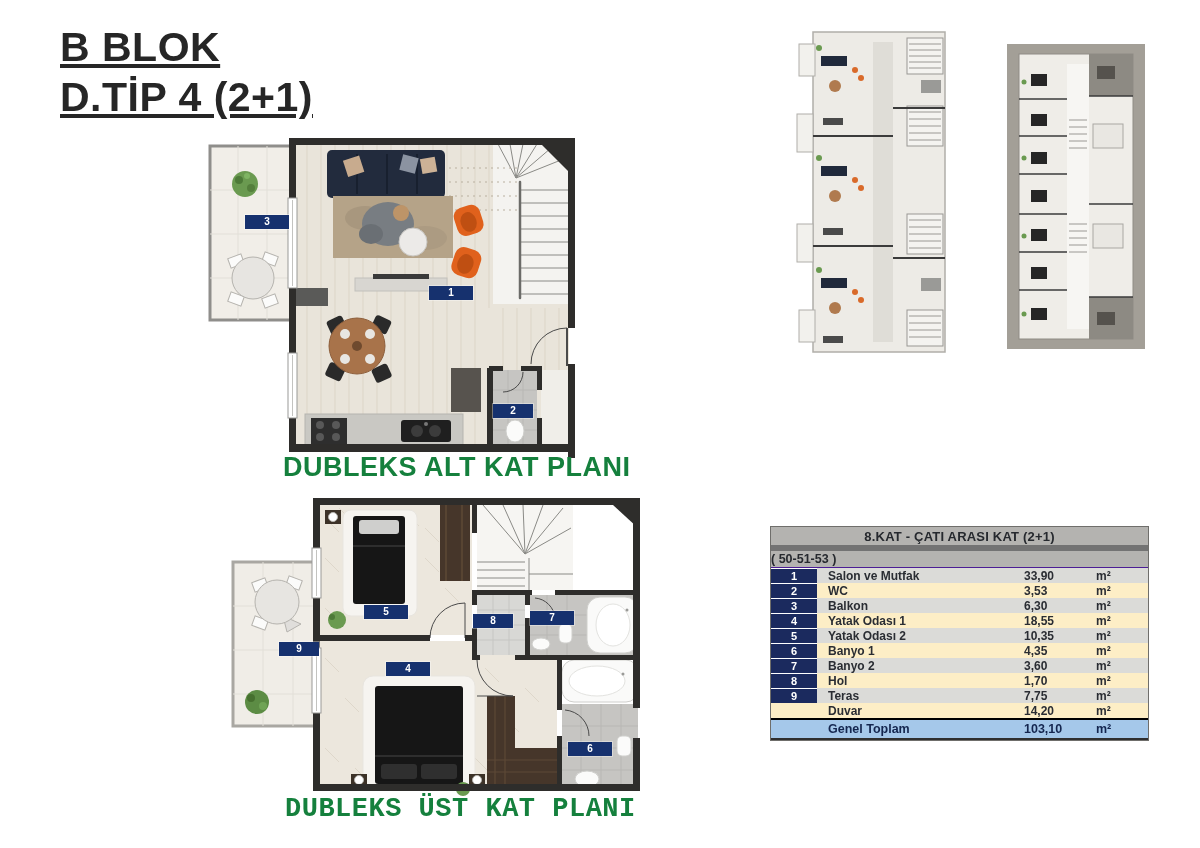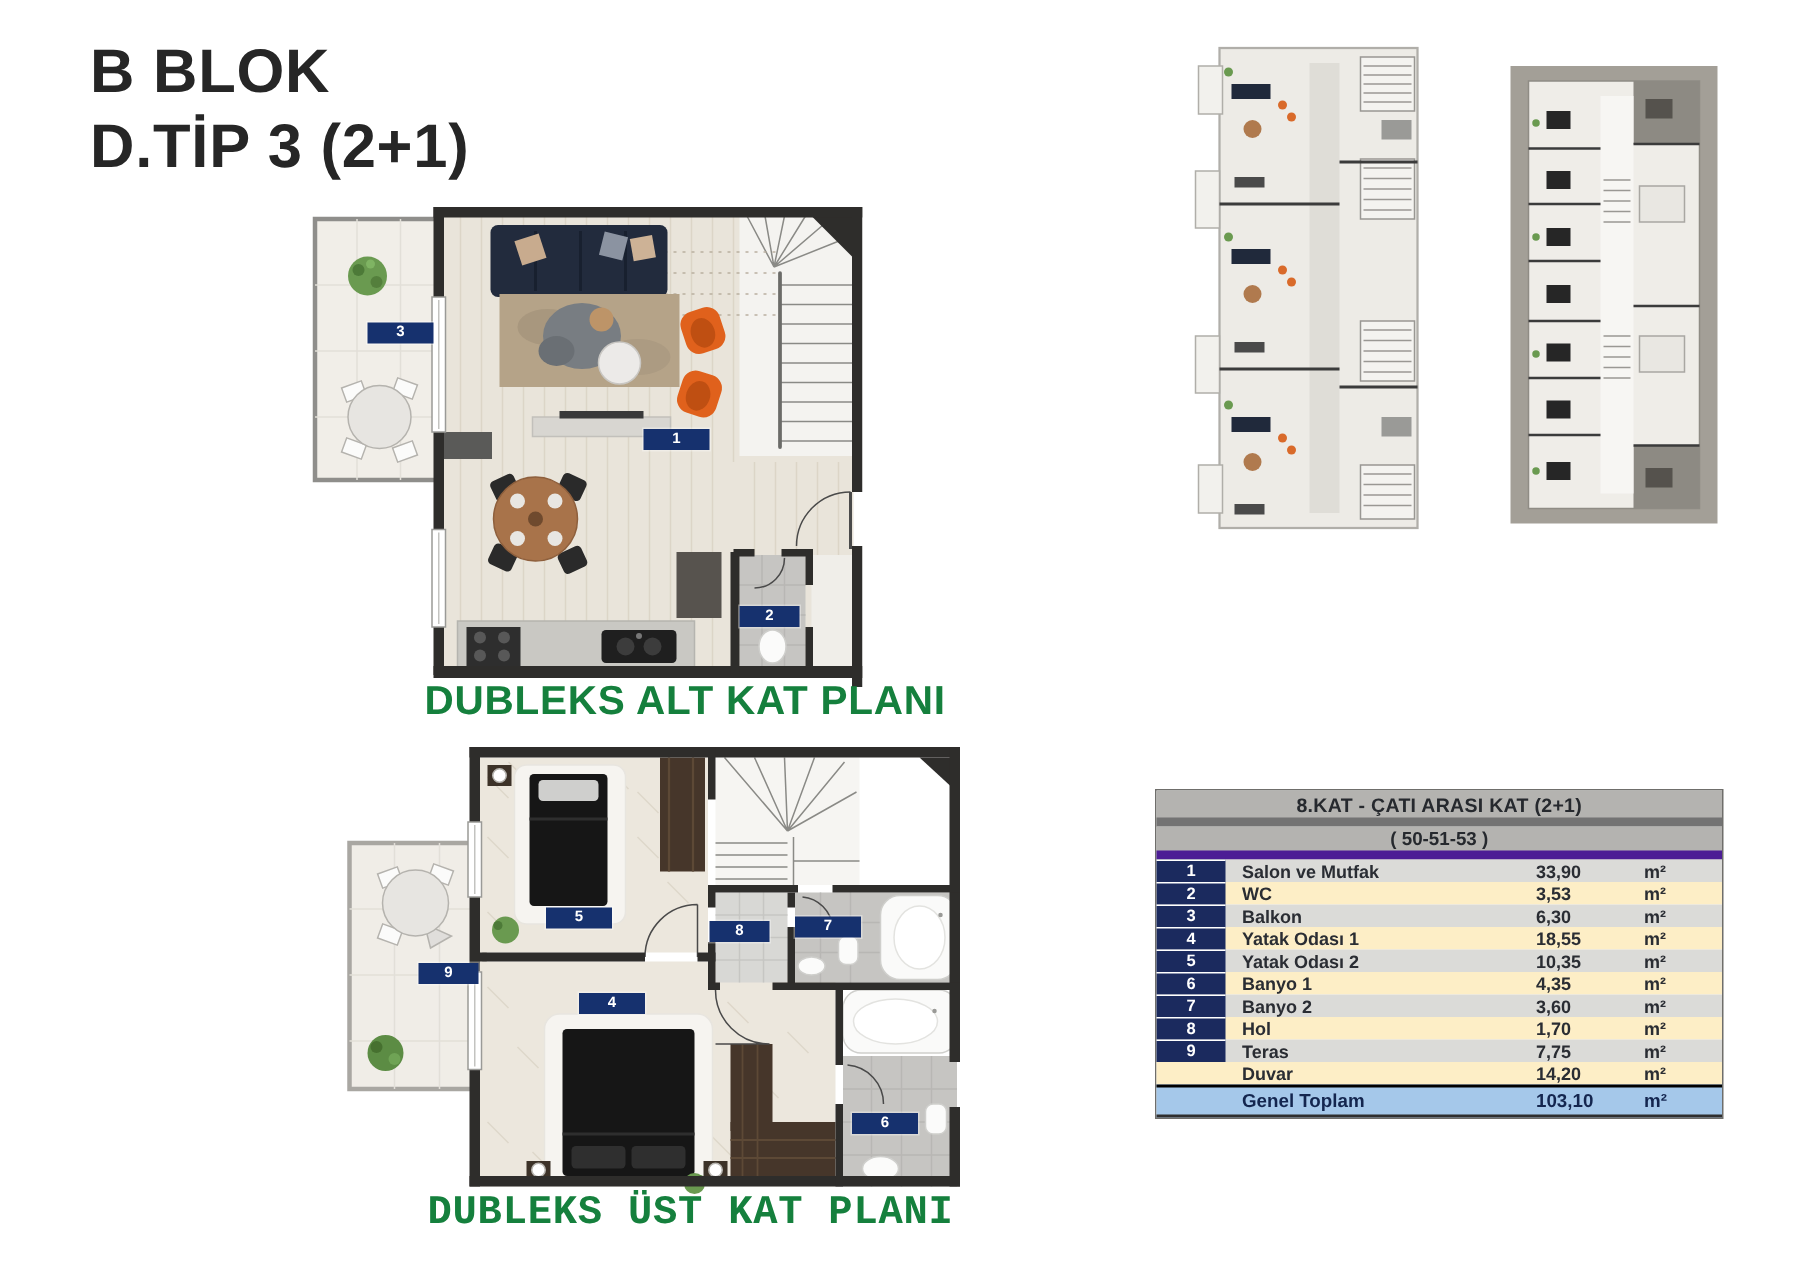--- a/index.html
+++ b/index.html
@@ -2,21 +2,21 @@
 <html><head>
 <meta charset="utf-8">
 <style>
   * { margin:0; padding:0; box-sizing:border-box; }
   html,body { background:#ffffff; }
   body { font-family:"Liberation Sans","DejaVu Sans",sans-serif; }
   .canvas { position:relative; width:1200px; height:848px; background:#fff; overflow:hidden; }
 
   
   .page-title { position:absolute; left:60px; top:22px; color:#262626; font-weight:bold;
-                font-size:41px; line-height:50px; letter-spacing:0.5px; }
+                font-size:41px; line-height:50px; letter-spacing:0.5px;text-decoration:underline; }
 
   
   .plan { position:absolute; }
   .plan svg { display:block; }
   .plan-lower { left:205px; top:138px; width:370px; height:320px; }
   .plan-upper { left:225px; top:498px; width:420px; height:300px; }
 
   .plan-caption { position:absolute; color:#15803d; font-size:27px; font-weight:600;
                   letter-spacing:0.5px; white-space:nowrap; }
   .caption-lower { left:283px; top:452px; }
@@ -30,22 +30,22 @@
   
   .miniplan { position:absolute; }
   .mini-1 { left:795px; top:18px; width:170px; height:350px; }
   .mini-2 { left:993px; top:24px; width:168px; height:348px; }
 
   
   .areas-table { position:absolute; left:770px; top:526px; width:379px;
                  border:1px solid #6f6e6b; font-weight:bold; }
   .t-head { background:#b4b3b0; color:#26292e; font-size:13px; text-align:center;
             padding:2px 0 1px; border-bottom:6px solid #737373; letter-spacing:0.2px; }
-  .t-sub  { background:#b4b3b0; color:#26292e; font-size:12.5px; text-align:center;
-            padding:1px 0; border-bottom:6px solid #4c1d95; }
+  .t-sub  { background:#b4b3b0; color:#26292e; font-size:12.5px; text-align:left;
+            padding:1px 0; border-bottom:1px solid #4c1d95; }
   .t-row  { display:flex; align-items:center; height:15px; font-size:12px; color:#2a2d33; }
   .t-row:nth-of-type(odd)  { background:#dbdbd8; }
   .t-row:nth-of-type(even) { background:#fdeec6; }
   .t-num  { width:46px; align-self:stretch; background:#1b2a5e; color:#fff;
             font-size:11px; text-align:center; line-height:15px;
             border-top:1px solid #ffffff; }
   .t-num:empty { background:transparent; border-top:none; }
   .t-label { flex:1; padding-left:11px; }
   .t-val   { width:72px;margin-left:44px; }
   .t-unit  { width:52px; }
@@ -54,21 +54,21 @@
              border-bottom:2px solid #2f2f2f; }
   .t-total .t-label { padding-left:57px; }
 </style>
 </head>
 <body>
 
 <div class="canvas">
 
   <div class="page-title">
     <div>B BLOK</div>
-    <div>D.TİP 3 (2+1)</div>
+    <div>D.TİP 4 (2+1)</div>
   </div>
 
   <div class="plan plan-lower">
     <svg width="370" height="320" viewBox="0 0 370 320">
 
       <g>
         <rect x="5" y="8" width="87" height="174" fill="#f1eee8" stroke="#8f8e8b" stroke-width="3"></rect>
         <path d="M33 8V182 M62 8V182 M5 52H92 M5 96H92 M5 140H92" stroke="#e2dfd8" stroke-width="1" fill="none"></path>
         <g>
           <circle cx="40" cy="46" r="13" fill="#6a9a50"></circle>

